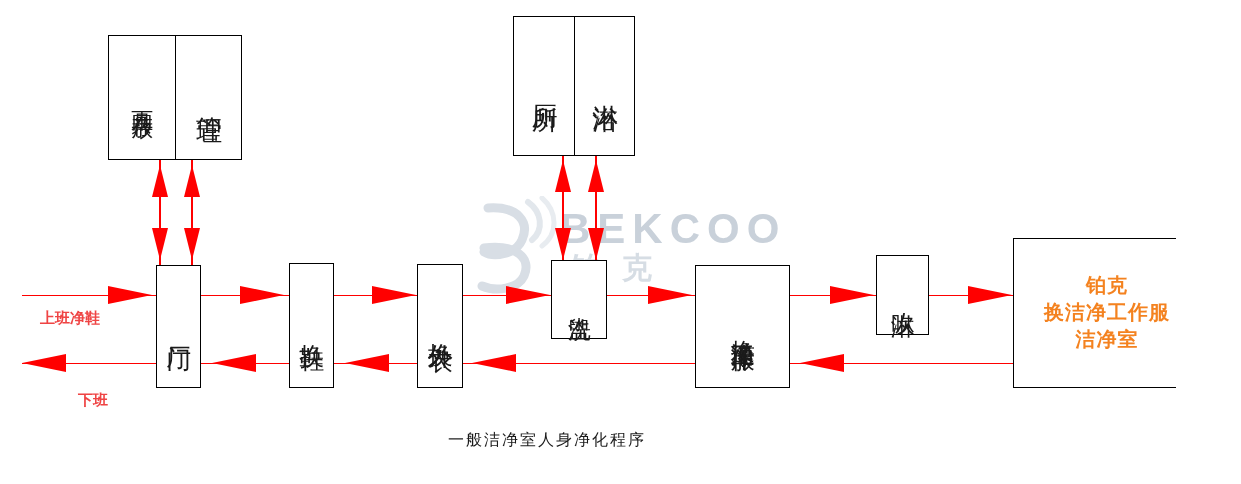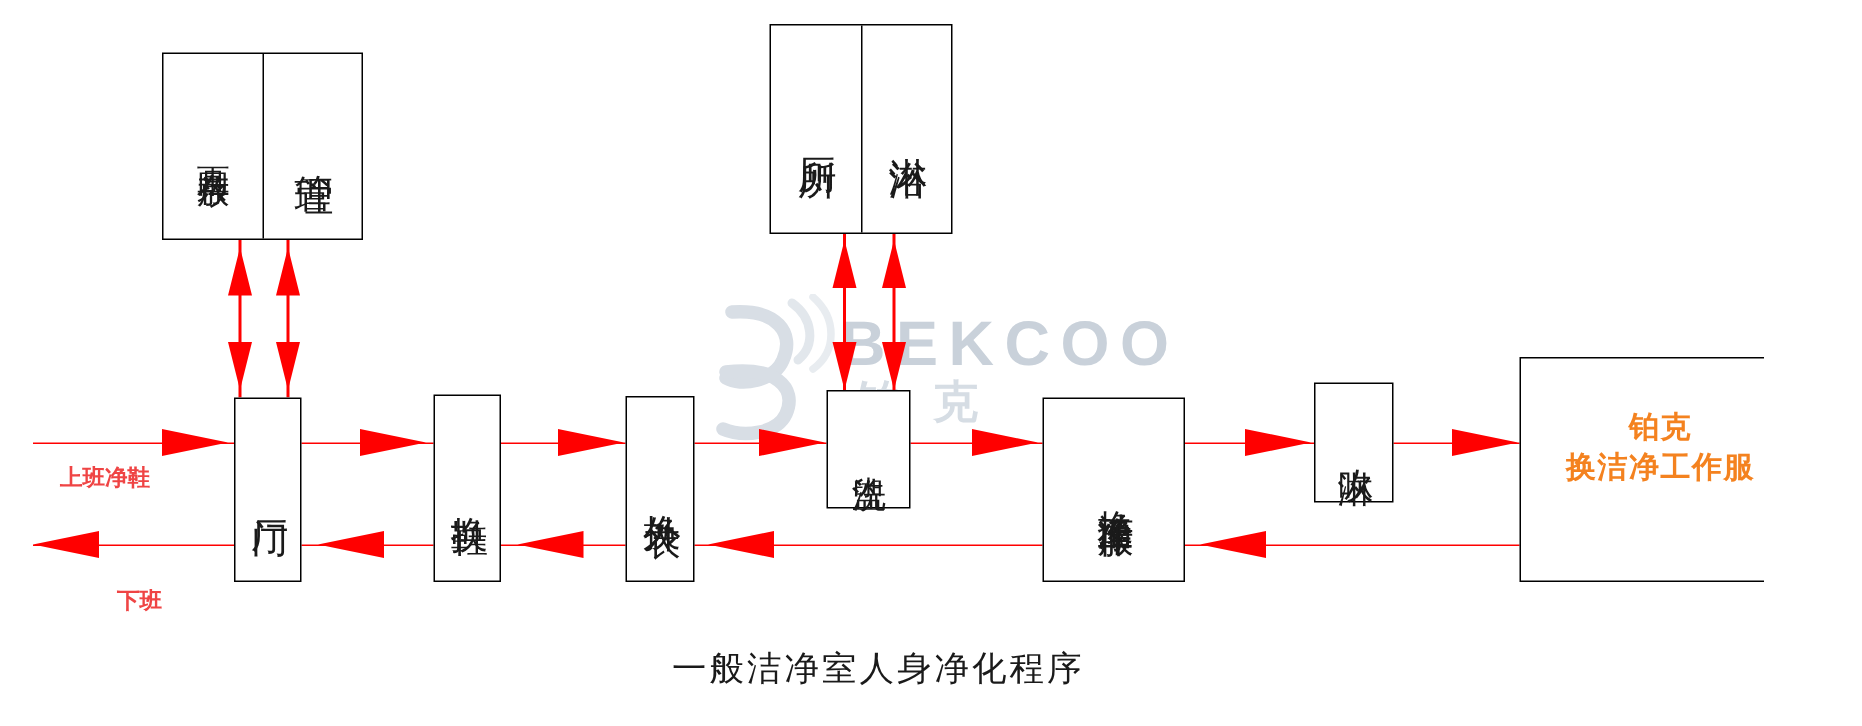--- a/index.html
+++ b/index.html
@@ -135,21 +135,21 @@
     font-size: 15px;
     color: #ef4444;
     white-space: nowrap;
     font-family: "Liberation Sans", "DejaVu Sans", sans-serif;
     font-weight: bold;
     margin-top: 39px;
   }
   .caption {
     position: absolute;
     z-index: 5;
-    font-size: 23px;
+    font-size: 16px;
     color: #1a1a1a;
     letter-spacing: 2px;
     white-space: nowrap;
   }
 
   
   .brand {
     position: absolute;
     z-index: 5;
     text-align: center;
@@ -237,20 +237,21 @@
   </div>
 
   <div class="box" style="left:876px; top:255px; width:53px; height:80px;">
     <div class="vtext" style="font-size:24px;">吹淋</div>
   </div>
 
   <div class="box" style="left:1013px; top:238px; width:188px; height:150px;"></div>
   <div class="brand" style="left:1013px; top:272px; width:188px;">
     <div>铂克</div>
     <div>换洁净工作服</div>
+    <div>洁净室</div>
   </div>
 
   <div class="arrow-r" style="left:108px; top:286px;"></div>
   <div class="arrow-r" style="left:240px; top:286px;"></div>
   <div class="arrow-r" style="left:372px; top:286px;"></div>
   <div class="arrow-r" style="left:506px; top:286px;"></div>
   <div class="arrow-r" style="left:648px; top:286px;"></div>
   <div class="arrow-r" style="left:830px; top:286px;"></div>
   <div class="arrow-r" style="left:968px; top:286px;"></div>
 

